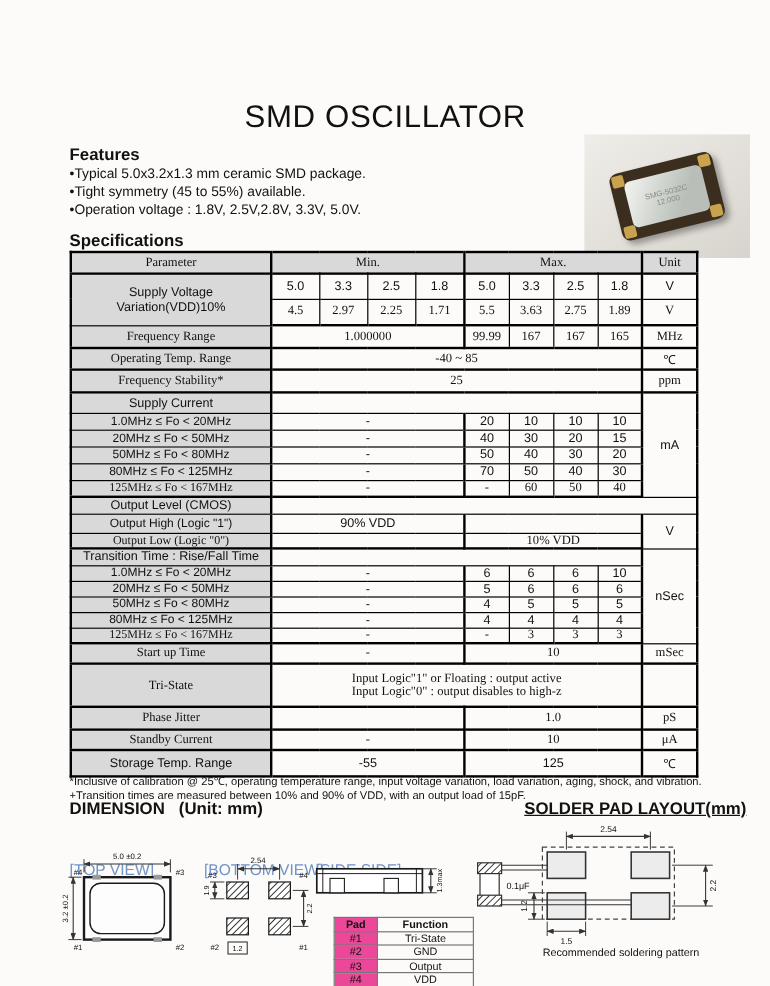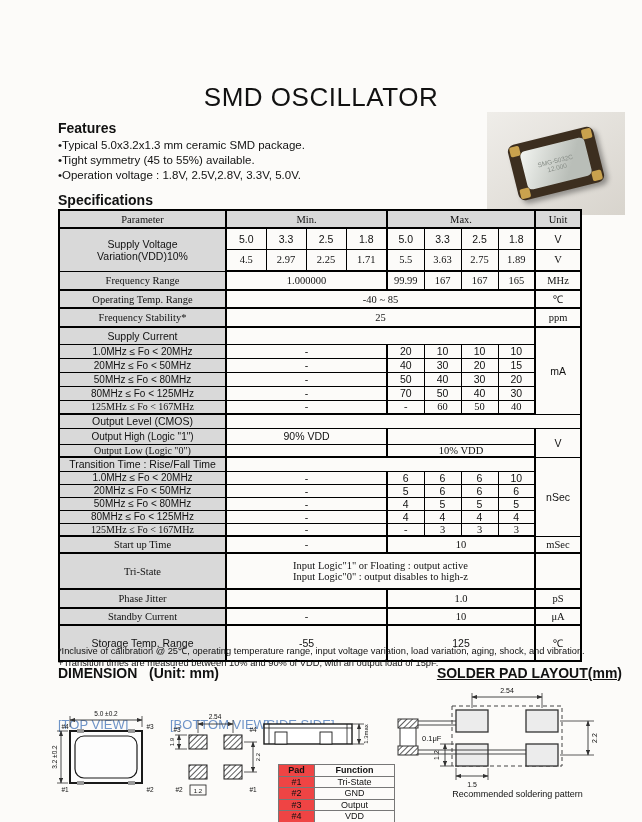--- a/index.html
+++ b/index.html
@@ -45,21 +45,21 @@
   .dim-h{position:absolute;top:665px;left:58px;font-size:14px;font-weight:bold;}
   .sold-h{position:absolute;top:665px;right:20px;font-size:14px;font-weight:bold;text-decoration:underline;}
   .vlabel{position:absolute;top:717px;font-size:13px;color:#6f94c8;}
   svg text{font-family:"Liberation Sans",sans-serif;fill:#111;}
   .dimln{stroke:#333;stroke-width:.9;}
   .extln{stroke:#333;stroke-width:.8;}
   
   table.padtbl{position:absolute;top:764px;left:278px;width:116px;border-collapse:collapse;
                font-size:9px;table-layout:fixed;}
   table.padtbl td,table.padtbl th{border:1px solid #777;text-align:center;padding:0;height:10.5px;}
-  table.padtbl .pcol{background:#ef4444;}
+  table.padtbl .pcol{background:#ec4899;}
   table.padtbl th{font-weight:bold;}
   .sold-cap{position:absolute;top:789px;left:400px;width:235px;text-align:center;font-size:9px;}
 </style>
 </head>
 <body>
 
 <svg width="0" height="0" style="position:absolute">
   <defs>
     <pattern id="hatch" width="4" height="4" patternUnits="userSpaceOnUse" patternTransform="rotate(45)">
       <rect width="4" height="4" fill="#fff"></rect>
@@ -287,21 +287,21 @@
       <td colspan="4" class="bR2 bB2"></td>
       <td colspan="4" class="bR2 bB2">1.0</td>
       <td class="bB2">pS</td>
     </tr>
     <tr style="height:17px">
       <td class="param bR2 bB2">Standby Current</td>
       <td colspan="4" class="dash bR2 bB2">-</td>
       <td colspan="4" class="bR2 bB2">10</td>
       <td class="bB2">μA</td>
     </tr>
-    <tr style="height:36px">
+    <tr style="height:22px">
       <td class="param bR2">Storage Temp. Range</td>
       <td colspan="4" class="bR2">-55</td>
       <td colspan="4" class="bR2">125</td>
       <td>℃</td>
     </tr>
   </tbody>
     </table>
 
   <div class="notes">
     <div>*Inclusive of calibration @ 25℃, operating temperature range, input voltage variation, load variation, aging, shock, and vibration.</div>

